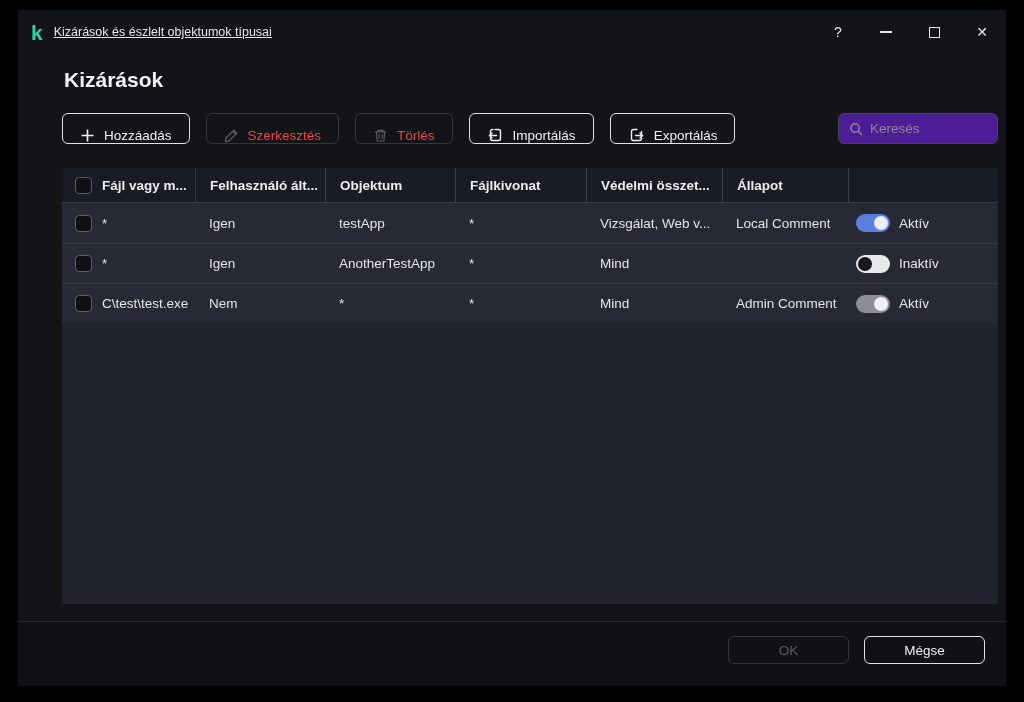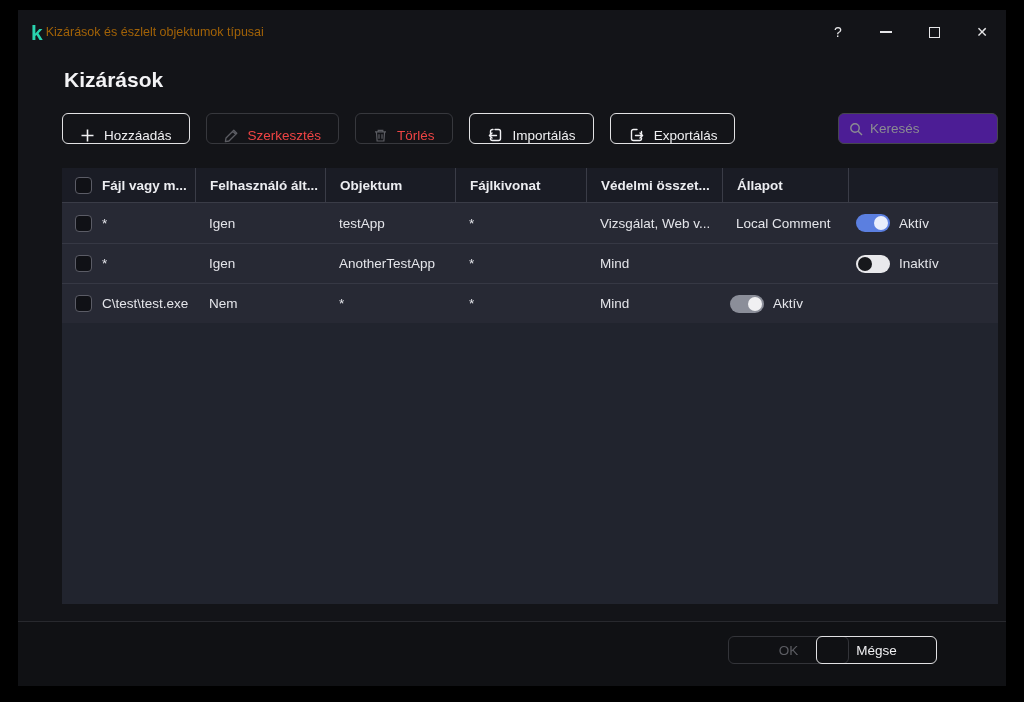--- a/index.html
+++ b/index.html
@@ -7,21 +7,21 @@
     font-family:"Liberation Sans","DejaVu Sans",sans-serif; }
 
   .window { position:absolute; left:18px; top:10px; width:988px; height:676px;
     background:#131418; color:#e9eaee; }
 
   
   .titlebar { position:absolute; left:0; top:0; width:100%; height:44px;
     display:flex; align-items:center; }
   .logo { margin-left:13px; font-weight:700; font-size:21px; color:#29d3ae;
     line-height:1; letter-spacing:-1px; }
-  .win-title { margin-left:4px; font-size:12.5px; color:#a16207; }
+  .win-title { margin-left:12px; font-size:12.5px; color:#e5e5e5;text-decoration:underline; }
   .win-controls { margin-left:auto; display:flex; height:100%; }
   .win-btn { width:48px; height:100%; display:flex; align-items:center; justify-content:center;
     font-size:14px; color:#e6e6e8; cursor:default; }
   .maximize-box { width:11px; height:11px; border:1.2px solid #e6e6e8; }
   .minimize-bar { width:12px; height:1.5px; background:#e6e6e8; }
 
   
   .heading { position:absolute; left:46px; top:58px; font-size:21px; font-weight:700; color:#f3f3f5; }
 
   
@@ -69,21 +69,21 @@
   .toggle[data-state="off"] .knob { left:2px; background:#17181c; }
   .toggle[data-state="on-disabled"] { background:#8b8e99; cursor:default; }
   .toggle[data-state="on-disabled"] .knob { right:2px; background:#f0f0f2; }
 
   
   .footer { position:absolute; left:0; bottom:0; width:100%; height:65px;
     background:#101114; border-top:1px solid #28292e; }
   .ft-btn { position:absolute; top:14px; width:121px; height:28px; border-radius:6px;
     background:transparent; font-size:13.5px; font-family:inherit; cursor:pointer; }
   .ft-btn.ok { left:710px; border:1px solid #333439; color:#5c5d63; cursor:default; }
-  .ft-btn.cancel { left:798px; border:1px solid #e2e2e4; color:#f0f0f2; font-weight:400; }
+  .ft-btn.cancel { left:846px; border:1px solid #e2e2e4; color:#f0f0f2; font-weight:400; }
 </style>
 </head>
 <body>
 
 <div class="window">
 
   <div class="titlebar">
     <span class="logo">k</span>
     <span class="win-title">Kizárások és észlelt objektumok típusai</span>
     <div class="win-controls">
@@ -197,20 +197,21 @@
 
     <div class="tgrid trow">
       <div class="td first">
         <span class="checkbox"></span>
         <span>C\test\test.exe</span>
       </div>
       <div class="td">Nem</div>
       <div class="td">*</div>
       <div class="td">*</div>
       <div class="td">Mind</div>
+      <div class="td">Admin Comment</div>
       <div class="td state-cell">
         <span class="toggle" data-state="on-disabled">
             <span class="knob"></span>
           </span>
         <span>Aktív</span>
       </div>
       <div class="td"></div>
     </div>
 
     <div class="empty-area"></div>

